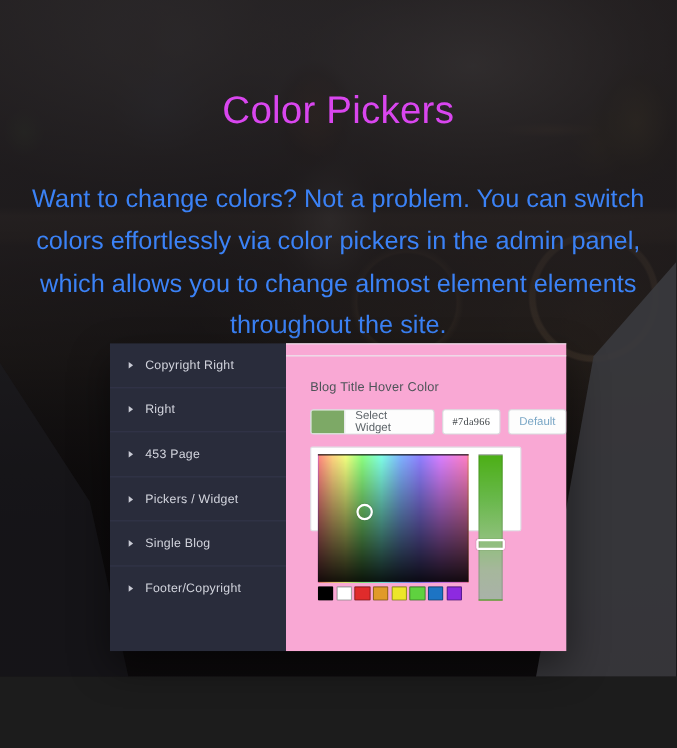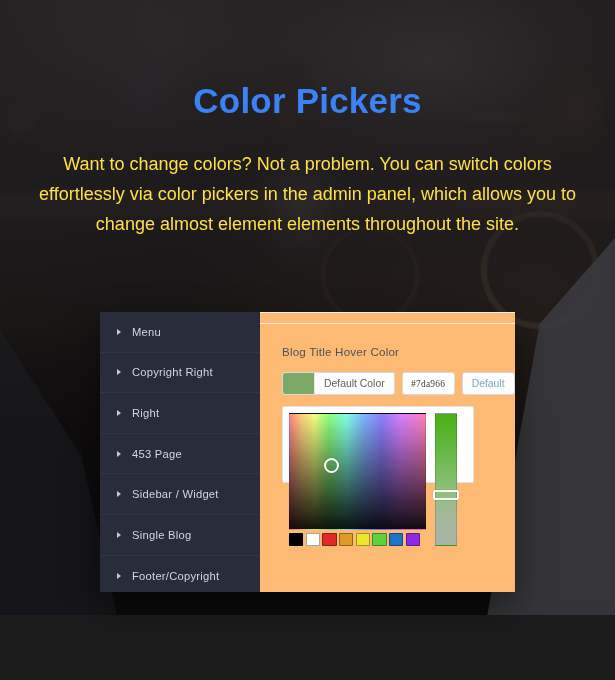--- a/index.html
+++ b/index.html
@@ -103,31 +103,31 @@
   
   .hero-text {
     position: absolute;
     left: 0;
     top: 82px;
     width: 615px;
     text-align: center;
     z-index: 5;
   }
   .hero-title {
-    color: #3b82f6;
+    color: #d946ef;
     font-size: 35px;
-    font-weight: 700;
+    font-weight: 400;
     letter-spacing: .2px;
     line-height: 1.1;
   }
   .hero-sub {
-    margin: 28px auto 0;
+    margin: 40px auto 0;
     width: 560px;
-    color: #fde047;
-    font-size: 18px;
+    color: #3b82f6;
+    font-size: 23px;
     font-weight: 400;
     line-height: 1.68;
   }
 
   
   .panel {
     position: absolute;
     left: 100px;
     top: 312px;
     width: 415px;
@@ -158,21 +158,21 @@
     width: 0; height: 0;
     border-left: 4px solid #c8cad4;
     border-top: 3.5px solid transparent;
     border-bottom: 3.5px solid transparent;
     margin-right: 11px;
     flex: 0 0 auto;
   }
 
   .panel-main {
     flex: 1;
-    background: #fdba74;
+    background: #f9a8d4;
     position: relative;
     border-top: 1px solid #eceef0;
   }
   .main-rule {
     position: absolute;
     left: 0; right: 0; top: 10px;
     height: 1px;
     background: #eceef0;
   }
 
@@ -329,57 +329,53 @@
   <div class="hero-text">
     <div class="hero-title">Color Pickers</div>
     <div class="hero-sub">Want to change colors? Not a problem. You can switch colors effortlessly via color pickers in the admin panel, which allows you to change almost element elements throughout the site.</div>
   </div>
 
   <div class="panel">
 
     <div class="panel-side">
       <div class="side-item">
         <span class="caret"></span>
-        <span>Menu</span>
-      </div>
-      <div class="side-item">
-        <span class="caret"></span>
         <span>Copyright Right</span>
       </div>
       <div class="side-item">
         <span class="caret"></span>
         <span>Right</span>
       </div>
       <div class="side-item">
         <span class="caret"></span>
         <span>453 Page</span>
       </div>
       <div class="side-item">
         <span class="caret"></span>
-        <span>Sidebar / Widget</span>
+        <span>Pickers / Widget</span>
       </div>
       <div class="side-item">
         <span class="caret"></span>
         <span>Single Blog</span>
       </div>
       <div class="side-item">
         <span class="caret"></span>
         <span>Footer/Copyright</span>
       </div>
     </div>
 
     <div class="panel-main">
       <div class="main-rule"></div>
 
       <div class="field-label">Blog Title Hover Color</div>
 
       <div class="ctl-row">
         <div class="pick-group">
           <div class="pick-swatch" style="background: rgb(125, 169, 102);"></div>
-          <div class="pick-btn">Default Color</div>
+          <div class="pick-btn">Select Widget</div>
         </div>
         <div class="hex-box">#7da966</div>
         <div class="default-btn">Default</div>
       </div>
 
       <div class="picker">
         <div class="picker-left">
           <div class="sv-map">
             <div class="sv-dot" style="left: 25%; top: 38%;"></div>
           </div>

